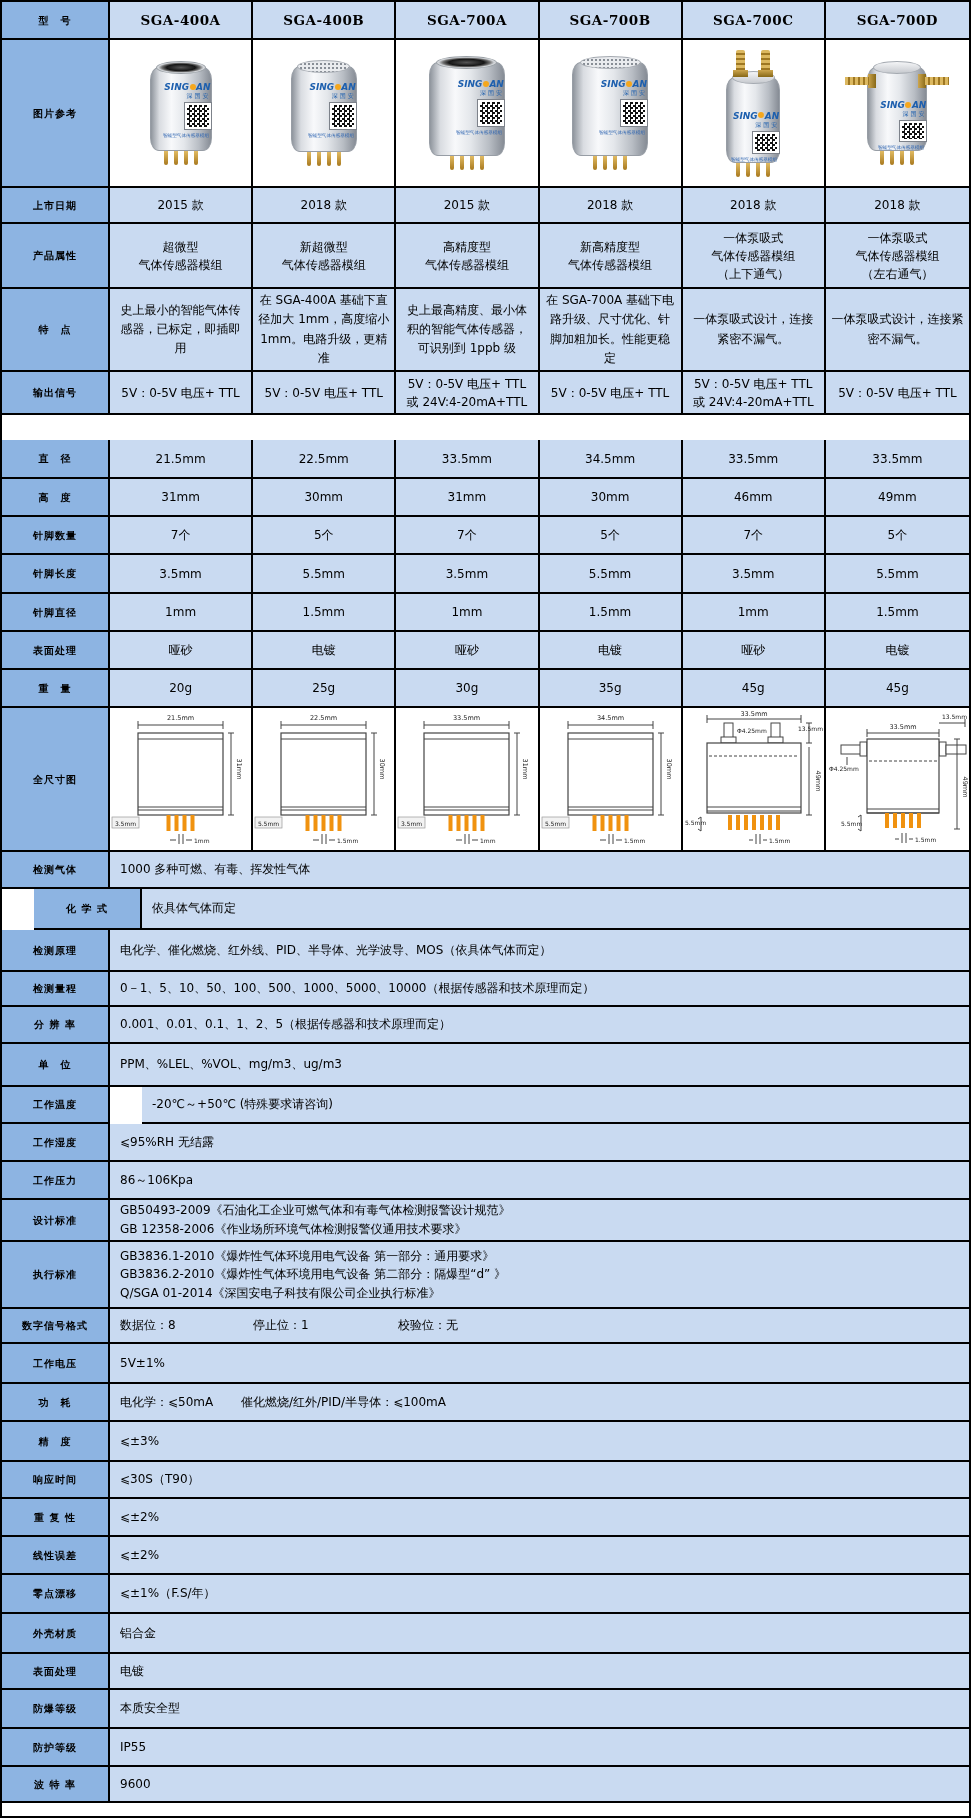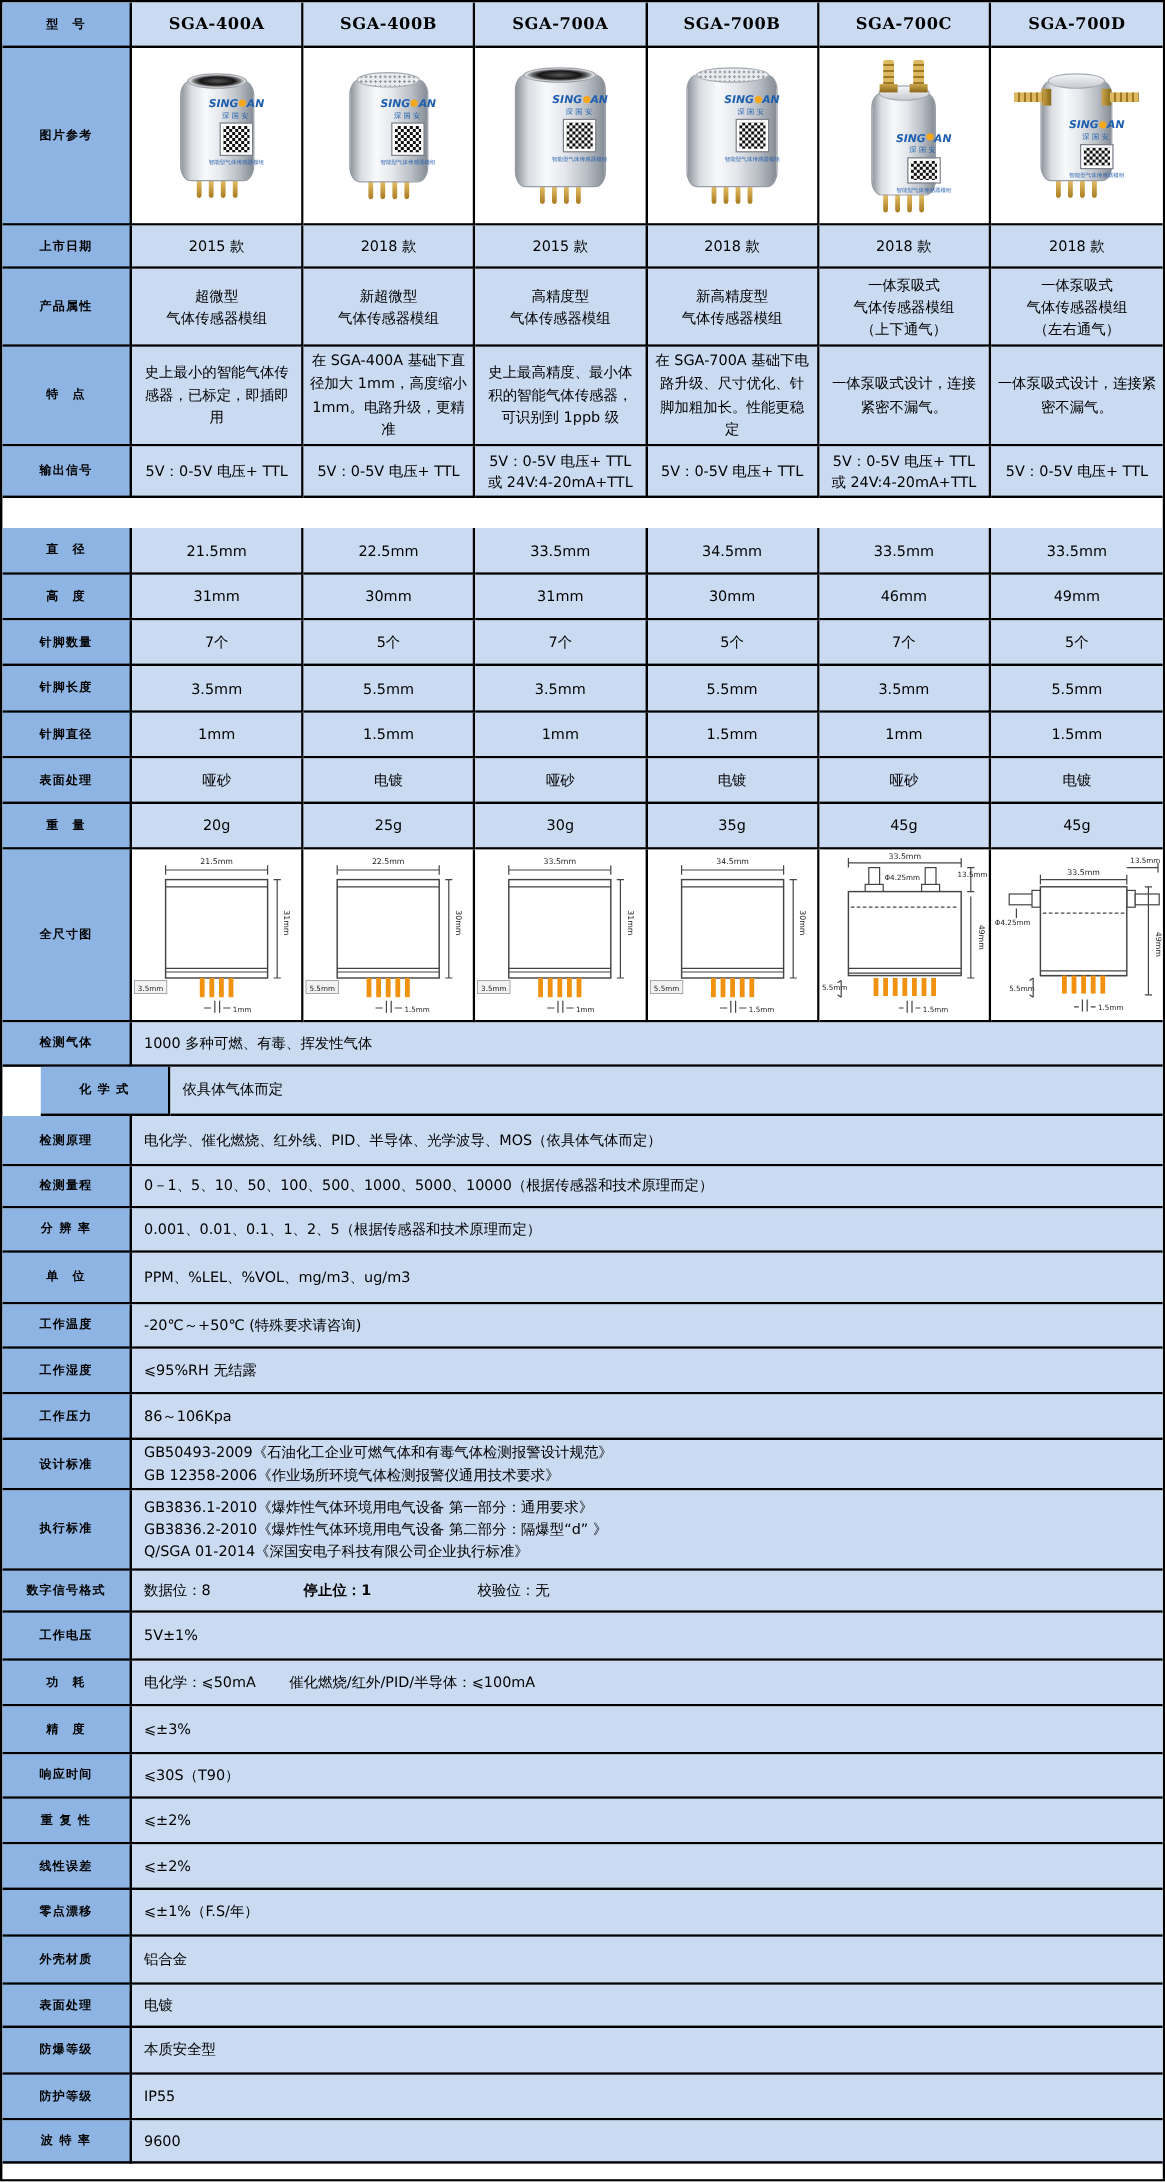--- a/index.html
+++ b/index.html
@@ -41,21 +41,21 @@
   .sensor { display:flex; flex-direction:column; align-items:center; position:relative; }
   .scap { border-radius:50%; margin-bottom:-7px; position:relative; z-index:2; box-sizing:border-box; }
   .scap.ring { background:radial-gradient(ellipse at 50% 50%, #555 0%, #161616 42%, #6f6f6f 56%, #cfd2d6 66%, #ebedef 78%); border:1px solid #9aa0a6; }
   .scap.holes { background:#e9ebee; border:1px solid #a5aab1;
     background-image:radial-gradient(#878d95 0.9px, transparent 1.1px); background-size:4px 4px; background-position:1px 1px; }
   .scap.flat { background:linear-gradient(#f4f5f7,#c7cacf); border:1px solid #a5aab1; }
   .sbody {
     position:relative; box-sizing:border-box;
     border-radius:9px / 13px; border:1px solid #979da5;
     background:linear-gradient(90deg,#8f959d 0%,#d9dce1 14%,#f8f9fb 34%,#e4e7eb 55%,#b8bdc4 80%,#868c95 100%);
-    display:flex; flex-direction:column; align-items:center;padding-left:33px;
+    display:flex; flex-direction:column; align-items:flex-end;padding-left:33px;
   }
   .sbrand { color:#1d5fae; font-weight:bold; font-style:italic; font-size:9px; white-space:nowrap; position:relative; }
   .sbrand .odot { display:inline-block; width:6px; height:6px; border-radius:50%; background:#f5a71d; vertical-align:middle; margin:0 .5px 2px .5px; }
   .scn { color:#1d5fae; font-size:6px; letter-spacing:2px; white-space:nowrap; }
   .qr {
     width:22px; height:22px; margin-top:2px;
     background:repeating-conic-gradient(#101010 0% 25%, #ffffff 0% 50%) 0 0 / 5px 5px;
     border:2px solid #fff; outline:1px solid #7d828a;
   }
   .sband { color:#2a62b0; font-size:5px; margin-top:3px; white-space:nowrap; transform:scale(.92); }
@@ -521,21 +521,21 @@
       <div class="cell wval">0－1、5、10、50、100、500、1000、5000、10000（根据传感器和技术原理而定）</div>
     </div>
     <div class="row wide" style="height: 37px;">
       <div class="cell lab">分 辨 率</div>
       <div class="cell wval">0.001、0.01、0.1、1、2、5（根据传感器和技术原理而定）</div>
     </div>
     <div class="row wide" style="height: 43px;">
       <div class="cell lab">单　位</div>
       <div class="cell wval">PPM、%LEL、%VOL、mg/m3、ug/m3</div>
     </div>
-    <div class="row wide" style="height: 37px;">
+    <div class="row wide" style="height: 37px; gap: 32px;">
       <div class="cell lab">工作温度</div>
       <div class="cell wval">-20℃～+50℃ (特殊要求请咨询)</div>
     </div>
     <div class="row wide" style="height: 38px;">
       <div class="cell lab">工作湿度</div>
       <div class="cell wval">⩽95%RH 无结露</div>
     </div>
     <div class="row wide" style="height: 38px;">
       <div class="cell lab">工作压力</div>
       <div class="cell wval">86～106Kpa</div>
@@ -543,21 +543,21 @@
     <div class="row wide" style="height: 42px;">
       <div class="cell lab">设计标准</div>
       <div class="cell wval"><div class="lines"><div>GB50493-2009《石油化工企业可燃气体和有毒气体检测报警设计规范》</div><div>GB 12358-2006《作业场所环境气体检测报警仪通用技术要求》</div></div></div>
     </div>
     <div class="row wide" style="height: 67px;">
       <div class="cell lab">执行标准</div>
       <div class="cell wval"><div class="lines"><div>GB3836.1-2010《爆炸性气体环境用电气设备 第一部分：通用要求》</div><div>GB3836.2-2010《爆炸性气体环境用电气设备 第二部分：隔爆型“d”  》</div><div>Q/SGA 01-2014《深国安电子科技有限公司企业执行标准》</div></div></div>
     </div>
     <div class="row wide" style="height: 35px;">
       <div class="cell lab">数字信号格式</div>
-      <div class="cell wval"><span class="seg" style="width: 133px;">数据位：8</span><span class="seg" style="width: 145px; font-weight: bold;">停止位：1</span><span class="seg">校验位：无</span></div>
+      <div class="cell wval"><span class="seg" style="width: 133px;">数据位：8</span><span class="seg" style="width: 145px;">停止位：1</span><span class="seg">校验位：无</span></div>
     </div>
     <div class="row wide" style="height: 40px;">
       <div class="cell lab">工作电压</div>
       <div class="cell wval">5V±1%</div>
     </div>
     <div class="row wide" style="height: 38px;">
       <div class="cell lab">功　耗</div>
       <div class="cell wval"><span class="seg" style="width: 121px;">电化学：⩽50mA</span><span class="seg">催化燃烧/红外/PID/半导体：⩽100mA</span></div>
     </div>
     <div class="row wide" style="height: 40px;">

